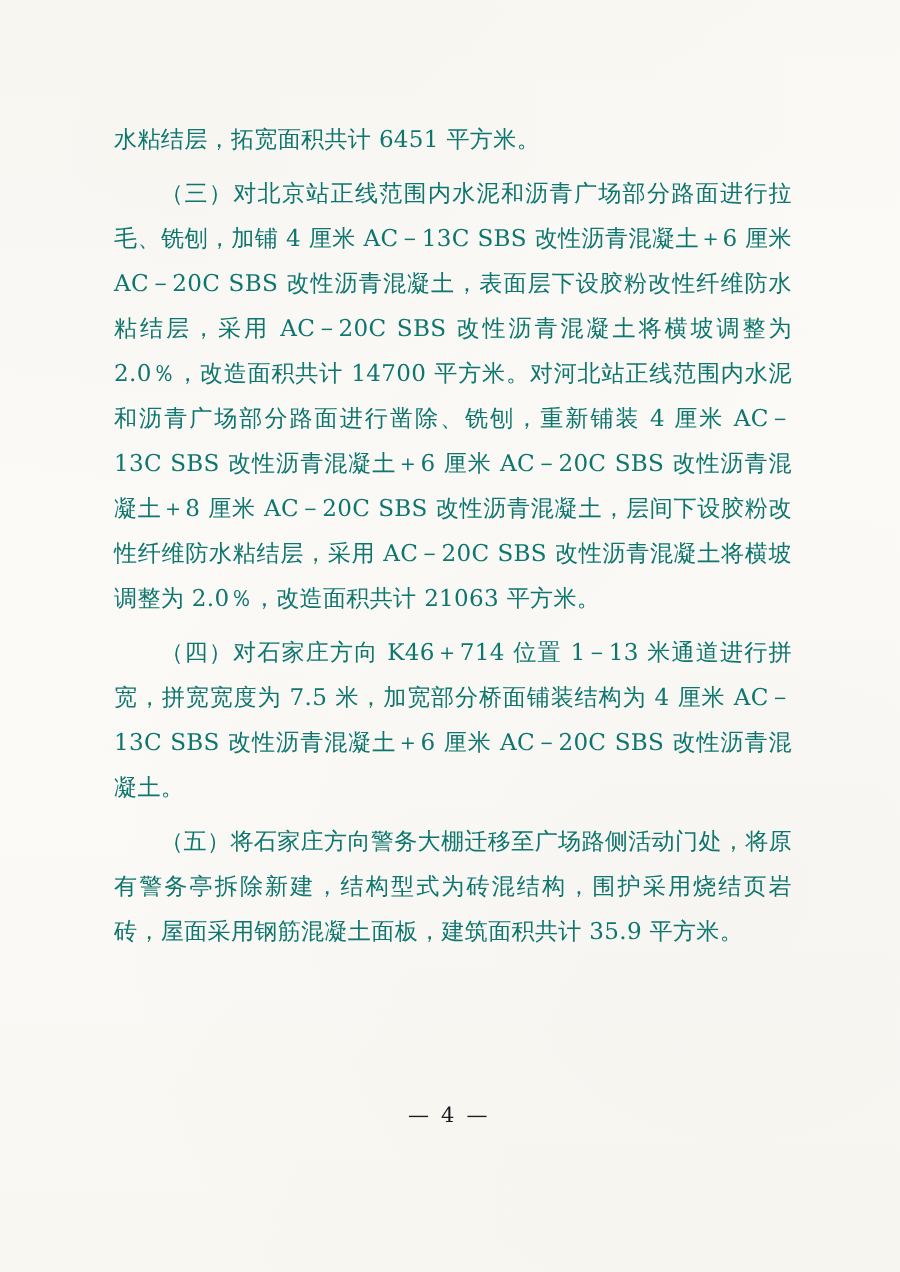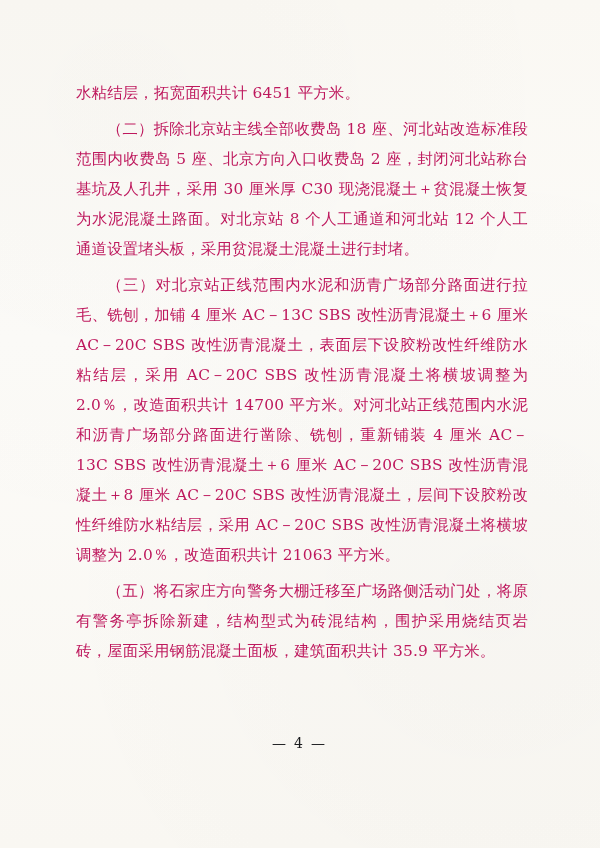--- a/index.html
+++ b/index.html
@@ -33,21 +33,21 @@
   .content {
     position: absolute;
     left: 76px;
     top: 78px;
     width: 452px;
   }
   p.para {
     margin: 0 0 6px 0;
     font-size: 15.4px;
     line-height: 30px;
-    color: #be185d;
+    color: #0f766e;
     text-align: justify;
     text-justify: inter-ideograph;
     letter-spacing: 0.2px;
     font-family: "DejaVu Serif", "Liberation Serif", serif;
   }
   p.indent {
     text-indent: 2em;
   }
   .footer {
     position: absolute;
@@ -67,22 +67,22 @@
     padding: 0 5px;
   }
 </style>
 </head>
 <body>
 
 <div class="page">
 
   <div class="content">
     <p class="para">水粘结层，拓宽面积共计 6451 平方米。</p>
-    <p class="para indent">（二）拆除北京站主线全部收费岛 18 座、河北站改造标准段范围内收费岛 5 座、北京方向入口收费岛 2 座，封闭河北站称台基坑及人孔井，采用 30 厘米厚 C30 现浇混凝土＋贫混凝土恢复为水泥混凝土路面。对北京站 8 个人工通道和河北站 12 个人工通道设置堵头板，采用贫混凝土混凝土进行封堵。</p>
     <p class="para indent">（三）对北京站正线范围内水泥和沥青广场部分路面进行拉毛、铣刨，加铺 4 厘米 AC－13C SBS 改性沥青混凝土＋6 厘米 AC－20C SBS 改性沥青混凝土，表面层下设胶粉改性纤维防水粘结层，采用 AC－20C SBS 改性沥青混凝土将横坡调整为 2.0％，改造面积共计 14700 平方米。对河北站正线范围内水泥和沥青广场部分路面进行凿除、铣刨，重新铺装 4 厘米 AC－13C SBS 改性沥青混凝土＋6 厘米 AC－20C SBS 改性沥青混凝土＋8 厘米 AC－20C SBS 改性沥青混凝土，层间下设胶粉改性纤维防水粘结层，采用 AC－20C SBS 改性沥青混凝土将横坡调整为 2.0％，改造面积共计 21063 平方米。</p>
+    <p class="para indent">（四）对石家庄方向 K46＋714 位置 1－13 米通道进行拼宽，拼宽宽度为 7.5 米，加宽部分桥面铺装结构为 4 厘米 AC－13C SBS 改性沥青混凝土＋6 厘米 AC－20C SBS 改性沥青混凝土。</p>
     <p class="para indent">（五）将石家庄方向警务大棚迁移至广场路侧活动门处，将原有警务亭拆除新建，结构型式为砖混结构，围护采用烧结页岩砖，屋面采用钢筋混凝土面板，建筑面积共计 35.9 平方米。</p>
   </div>
 
   <div class="footer">
     <span class="page-num">
       <span class="dash">—</span><span>4</span><span class="dash">—</span>
     </span>
   </div>
 
 </div>

